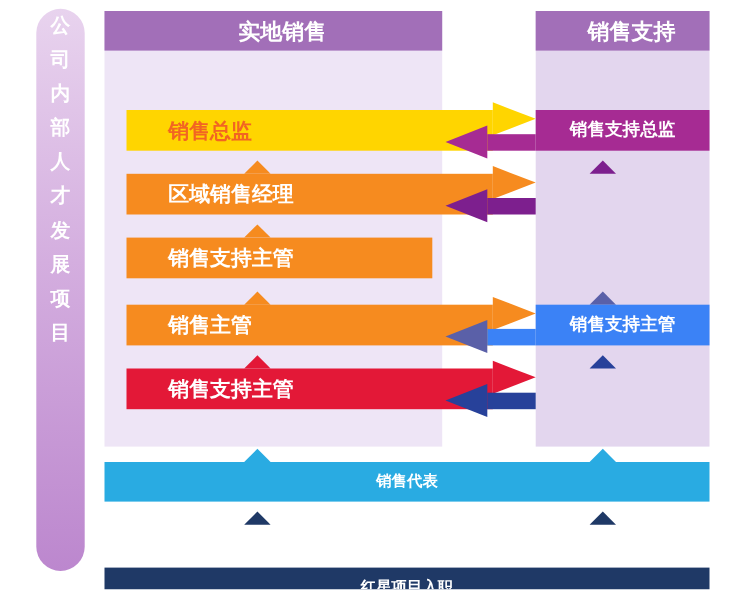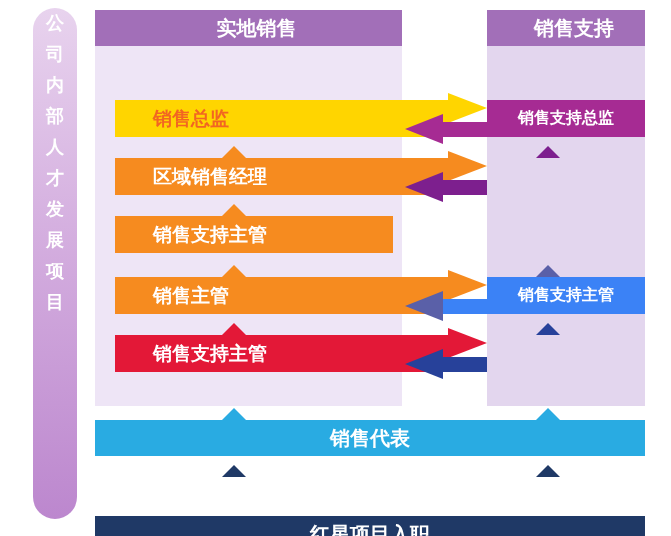--- a/index.html
+++ b/index.html
@@ -82,21 +82,21 @@
   .tri-violet { border-bottom-color: #7D1F8E; }
   .tri-slate  { border-bottom-color: #5A60A8; }
   .tri-blue   { border-bottom-color: #27419A; }
   .tri-lblue  { border-bottom-color: #29ABE2; }
   .tri-navy   { border-bottom-color: #1F3966; }
 
   
   .basebar {
     left: 95px; width: 550px; height: 36px;
     display: flex; align-items: center; justify-content: center;
-    color: #ffffff; font-weight: bold; font-size: 20px; z-index: 2;
+    color: #ffffff; font-weight: bold; font-size: 14px; z-index: 2;
   }
 </style>
 </head>
 <body>
 
 <div class="stage">
 
   <div class="abs capsule">
     <div class="capsule-text">公司内部人才发展项目</div>
   </div>

